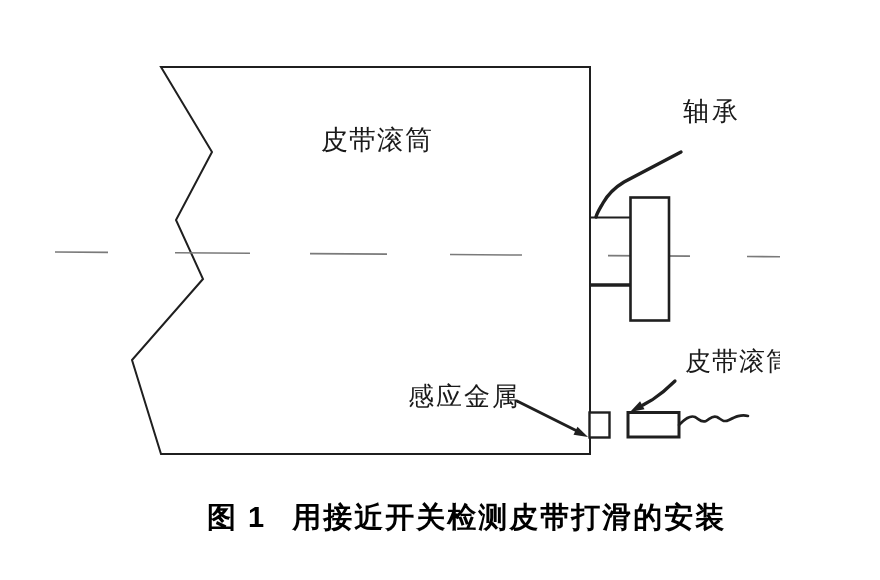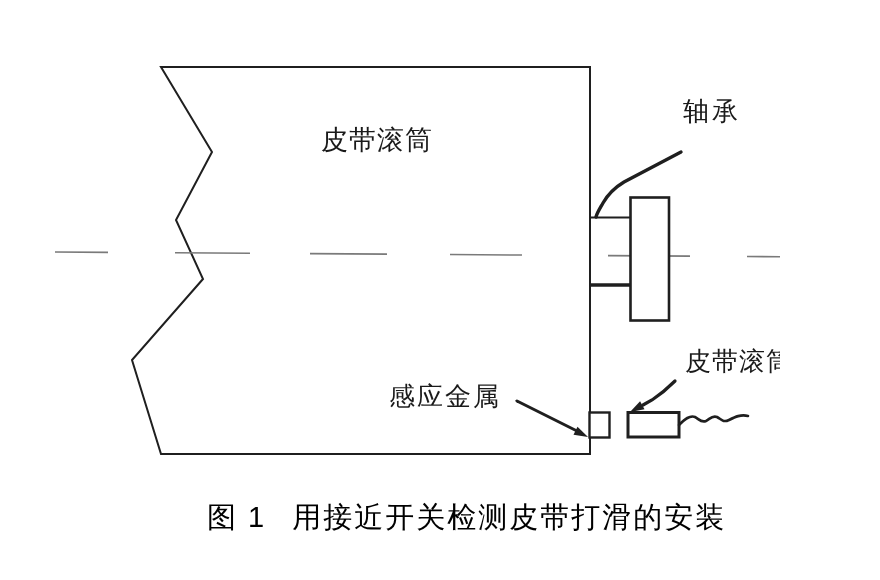--- a/index.html
+++ b/index.html
@@ -15,28 +15,28 @@
   .stage svg { position: absolute; left: 0; top: 0; }
   .dlabel {
     position: absolute;
     color: var(--text, #1a1a1a);
     font-family: "Liberation Serif", serif;
     line-height: 1;
     white-space: nowrap;
   }
   .lbl-roller   { left: 321px; top: 127px; font-size: 27px; letter-spacing: 1px; }
   .lbl-bearing  { left: 683px; top: 99px; font-size: 26px; letter-spacing: 3px; }
-  .lbl-metal    { left: 389px; top: 384px; font-size: 26px; letter-spacing: 2px; font-family: Liberation Serif, serif; }
+  .lbl-metal    { left: 408px; top: 384px; font-size: 26px; letter-spacing: 2px; font-family: Liberation Serif, serif; }
   .lbl-switch   { left: 685px; top: 349px; font-size: 26px; letter-spacing: 1px; }
   .caption {
     position: absolute;
     left: 207px; top: 502px;
     color: #000000;
     font-family: "Liberation Sans", sans-serif;
-    font-weight: normal;
+    font-weight: bold;
     font-size: 29px;
     line-height: 1.1;
     letter-spacing: 2px;
     white-space: nowrap;
   }
   .caption .cap-label { margin-right: 26px; }
 </style>
 </head>
 <body>
 

